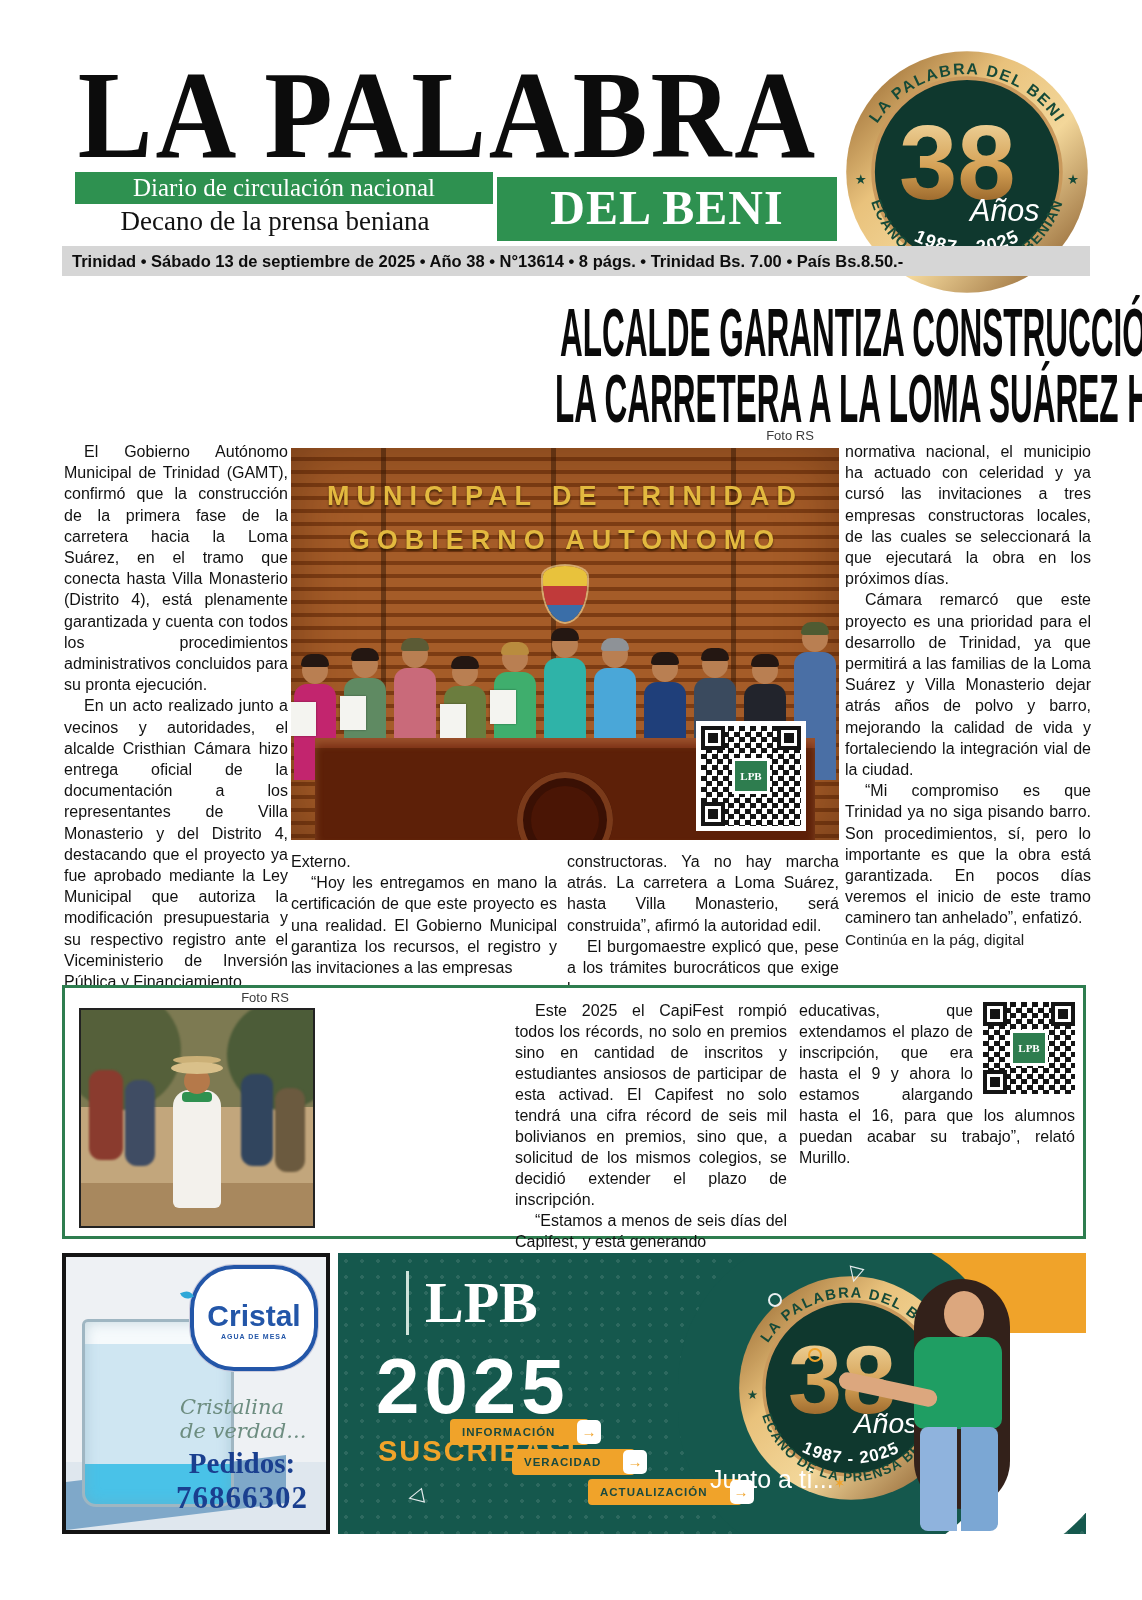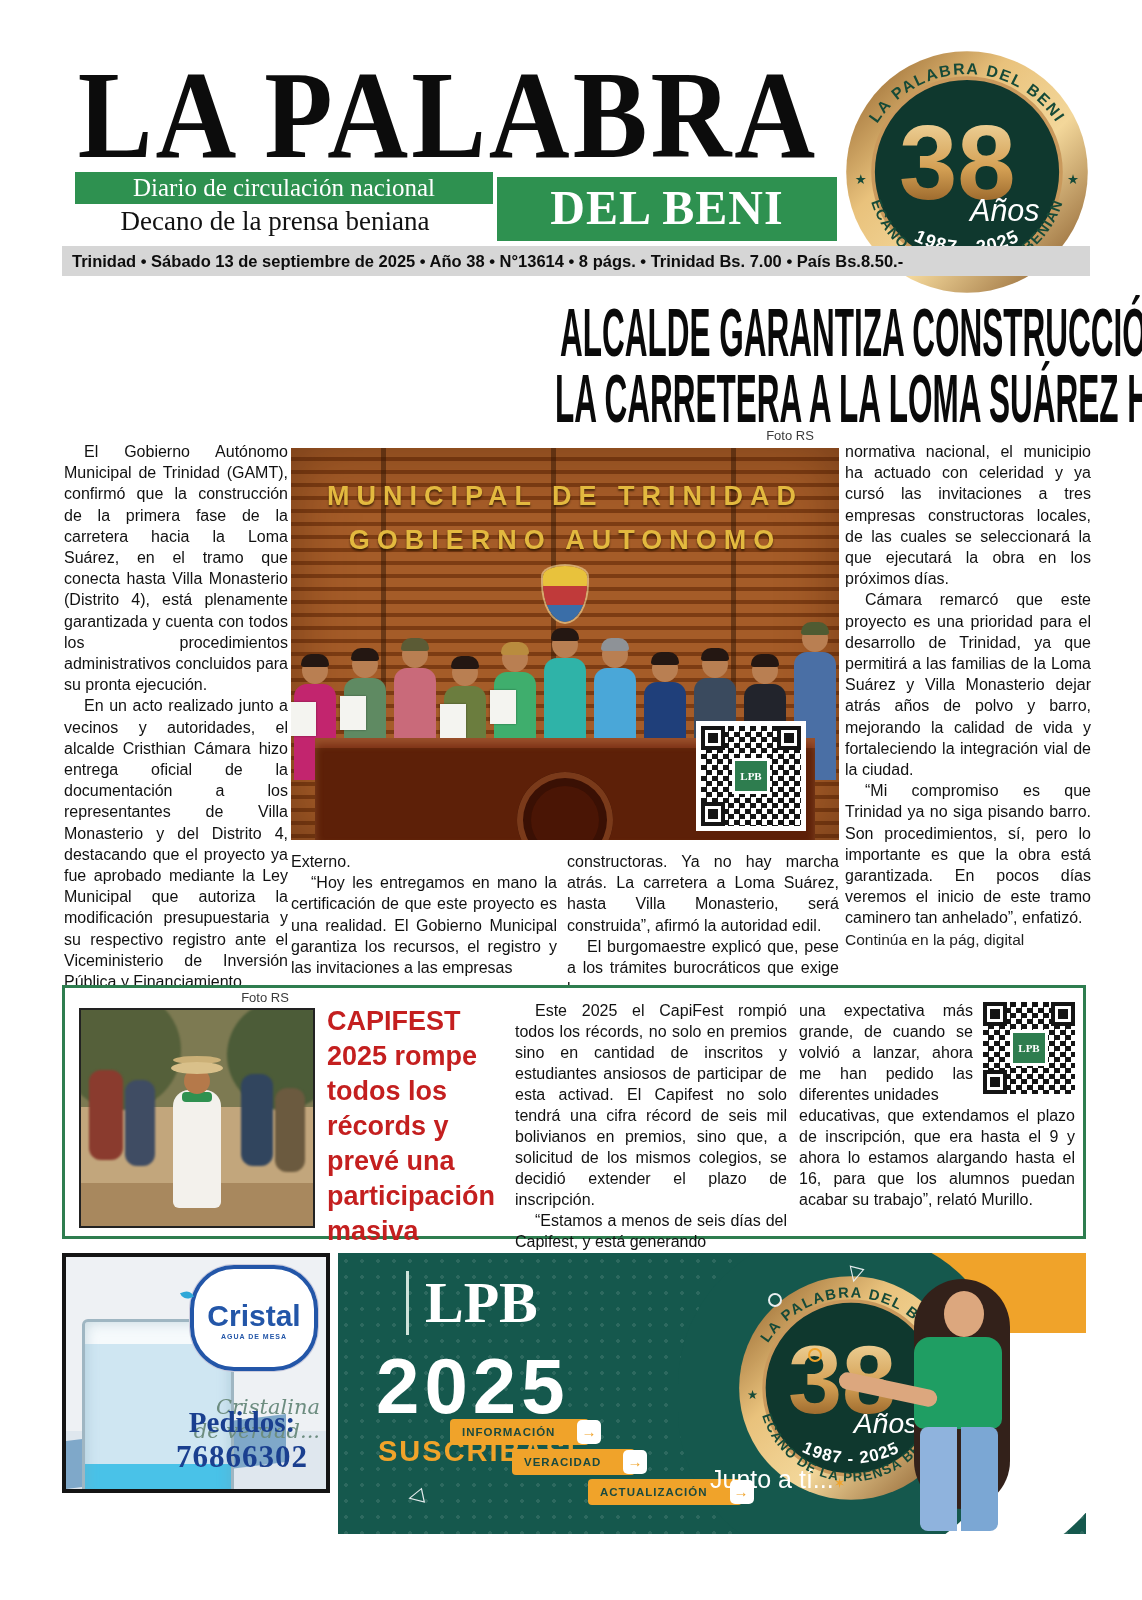--- a/index.html
+++ b/index.html
@@ -99,33 +99,33 @@
   .cap-headline{left:262px;top:16px;width:178px;color:#c41f1f;font-weight:bold;
     font-size:27px;line-height:35px;}
   .cap-col{font-size:16px;line-height:21px;text-align:justify;color:#111;}
   .cap-col p{margin:0;}
   .cap-col p.ind{text-indent:20px;}
   .cap-col1{left:450px;top:12px;width:272px;}
   .cap-col2{left:734px;top:12px;width:276px;}
   .qr2{position:relative;float:right;width:92px;height:92px;margin:2px 0 6px 10px;}
 
   
-  .ad-cristal{left:62px;top:1253px;width:268px;height:240px;border:4px solid #141414;
+  .ad-cristal{left:62px;top:1253px;width:268px;height:281px;border:4px solid #141414;
     background:linear-gradient(180deg,#eef1f4 0 75%,#dfe7ee 75%);box-sizing:border-box;overflow:hidden;}
   .glass{position:absolute;left:16px;top:62px;width:146px;height:182px;
     background:linear-gradient(180deg,#f6fafc 0 12%,#cfe6f2 12% 78%,#49c2e8 78%);
     border:3px solid #9fb6c2;border-radius:6px 6px 14px 14px;box-shadow:inset 0 0 14px rgba(120,160,180,.4);}
   .table-edge{position:absolute;left:0;bottom:0;width:220px;height:48px;background:#7fa8c9;transform:skewY(-7deg);transform-origin:left bottom;}
   .cristal-logo{position:absolute;right:8px;top:8px;width:128px;height:106px;background:#fff;
     border-radius:44px;box-shadow:0 0 0 4px #2356a8 inset, 0 0 0 1px #ccd;text-align:center;}
   .cristal-brand{margin-top:34px;color:#2356a8;font-size:30px;font-weight:bold;font-family:"Liberation Sans",sans-serif;position:relative;}
   .cristal-brand i{position:absolute;top:-8px;margin-left:-26px;width:12px;height:8px;background:#2fa8d8;
     border-radius:0 10px 0 10px;transform:rotate(-20deg);}
   .cristal-sub{color:#2356a8;font-size:7px;letter-spacing:1px;font-weight:bold;}
-  .cristal-tagline{position:absolute;right:6px;top:138px;width:140px;text-align:right;
+  .cristal-tagline{position:absolute;right:6px;top:138px;width:140px;text-align:left;
     font-family:"DejaVu Serif",serif;font-style:italic;font-size:21px;line-height:24px;color:#6d8d80;}
   .cristal-pedidos{position:absolute;right:4px;bottom:14px;width:160px;text-align:center;
     font-family:"Liberation Serif",serif;font-weight:bold;color:#1a3f8f;}
   .cristal-pedidos .lbl{font-size:29px;}
   .cristal-pedidos .phone{font-size:31px;letter-spacing:1px;}
 
   .ad-lpb{left:338px;top:1253px;width:748px;height:281px;background:#15584d;overflow:hidden;box-sizing:border-box;
     background-image:radial-gradient(rgba(255,255,255,.10) 1.6px,transparent 1.7px);background-size:16px 16px;}
   .white-blob{position:absolute;right:-40px;top:-30px;width:430px;height:360px;background:#fff;border-radius:48%;}
   .orange-blob{position:absolute;right:-30px;top:-40px;width:230px;height:120px;background:#f0a32a;border-radius:0 0 0 130px;}
@@ -273,33 +273,31 @@
       <div class="blob" style="right:-24px;top:-10px;width:110px;height:110px;background:#4c5c38"></div>
       <div class="blob" style="left:8px;top:60px;width:34px;height:90px;background:#8a3b2e;border-radius:12px"></div>
       <div class="blob" style="left:44px;top:70px;width:30px;height:86px;background:#3f4c63;border-radius:12px"></div>
       <div class="blob" style="right:40px;top:64px;width:32px;height:92px;background:#31455e;border-radius:12px"></div>
       <div class="blob" style="right:8px;top:78px;width:30px;height:84px;background:#6b5a3f;border-radius:12px"></div>
       <div class="boy-body"></div>
       <div class="boy-scarf"></div>
       <div class="boy-head"></div>
       <div class="boy-hat"></div>
     </div>
-    <h2 class="abs cap-headline" style="margin:0">CAPIFEST 2025 rompe todos los récords y prevé una participación masiva</h2>
     <div class="abs cap-col cap-col1">
       <p class="ind">Este 2025 el CapiFest rompió todos los récords, no solo en premios sino en cantidad de inscritos y estudiantes ansiosos de participar de esta activad. El Capifest no solo tendrá una cifra récord de seis mil bolivianos en premios, sino que, a solicitud de los mismos colegios, se decidió extender el plazo de inscripción.</p>
       <p class="ind">“Estamos a menos de seis días del Capifest, y está generando</p>
     </div>
     <div class="abs cap-col cap-col2">
       <div class="qr qr2">
         <i class="f tl"></i>
         <i class="f tr"></i>
         <i class="f bl"></i>
         <span class="qr-label">LPB</span>
       </div>
-      <p>una expectativa más grande, de cuando se volvió a lanzar, ahora me han pedido las diferentes unidades</p>
       <p>educativas, que extendamos el plazo de inscripción, que era hasta el 9 y ahora lo estamos alargando hasta el 16, para que los alumnos puedan acabar su trabajo”, relató Murillo.</p>
     </div>
   </section>
 
   <aside class="abs ad-cristal">
     <div class="table-edge"></div>
     <div class="glass"></div>
     <div class="cristal-logo">
       <div class="cristal-brand"><i></i><span>Cristal</span></div>
       <div class="cristal-sub">AGUA DE MESA</div>

